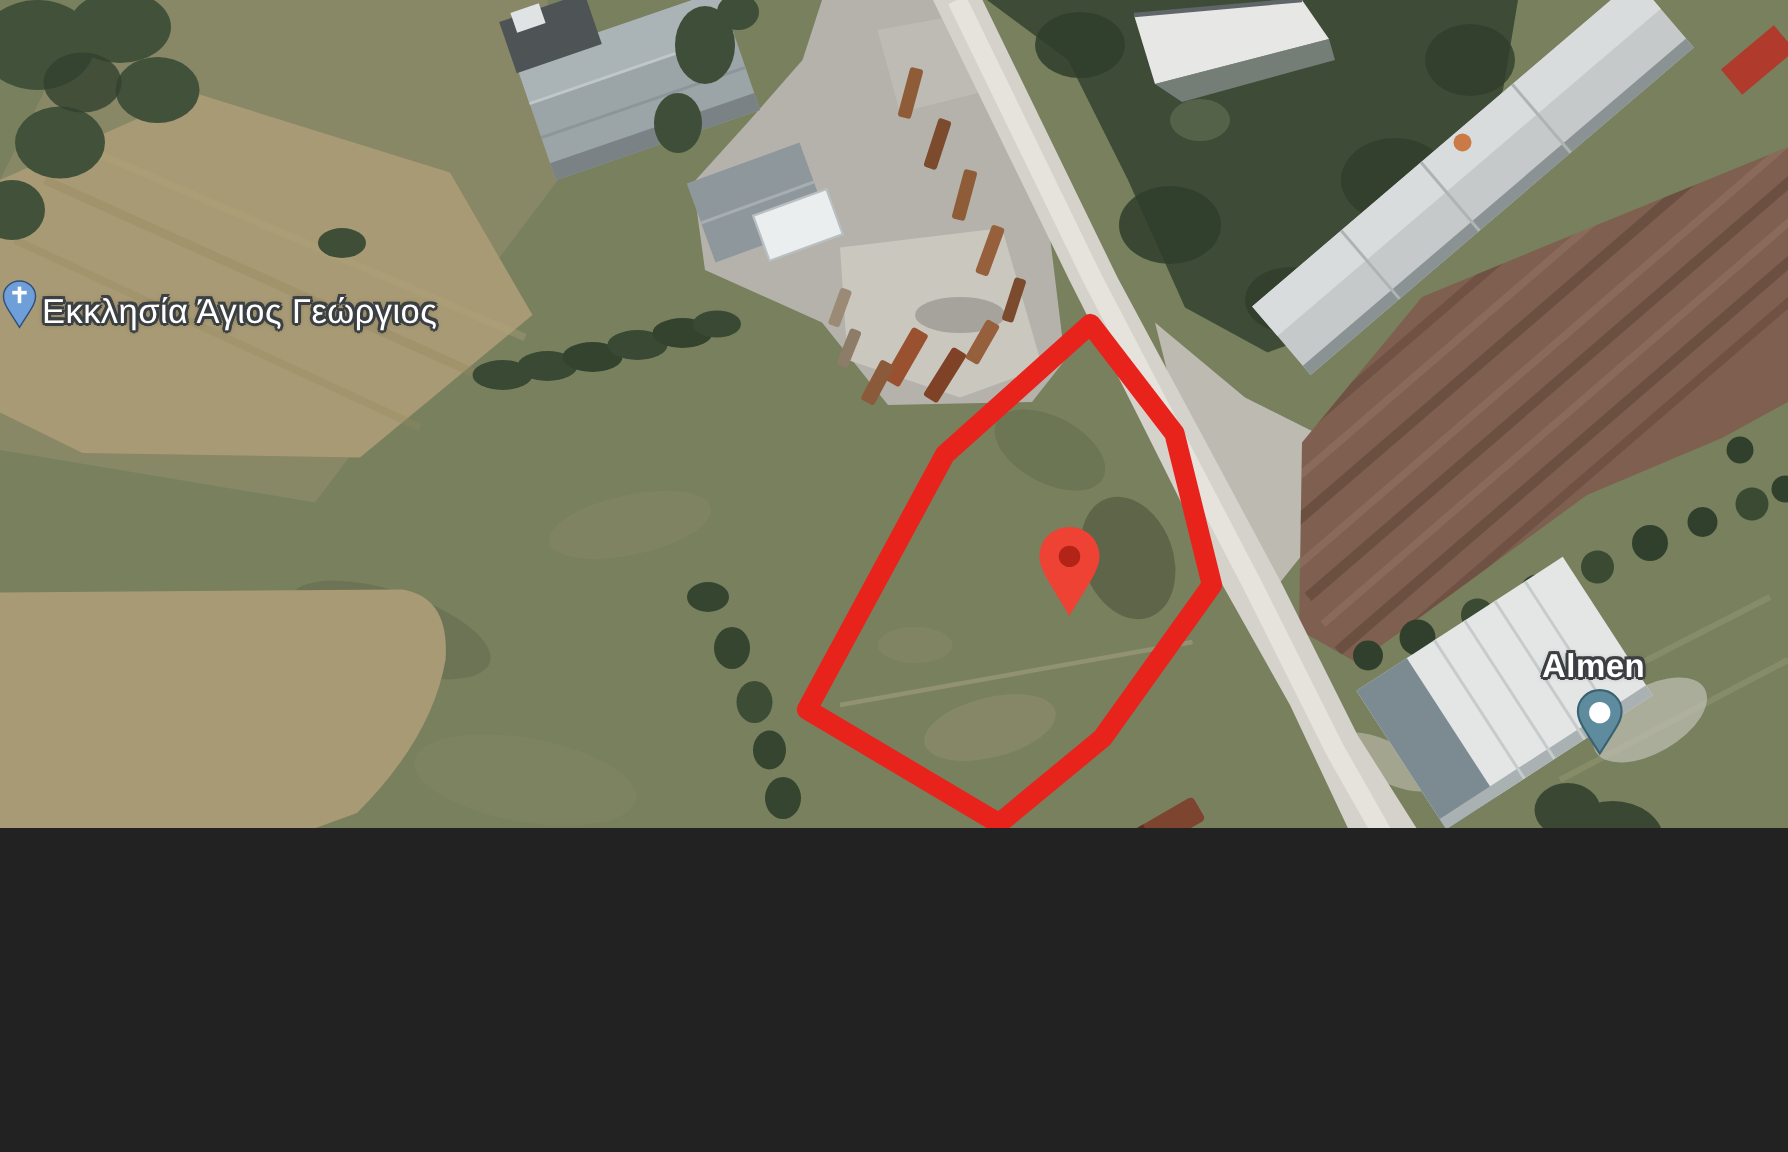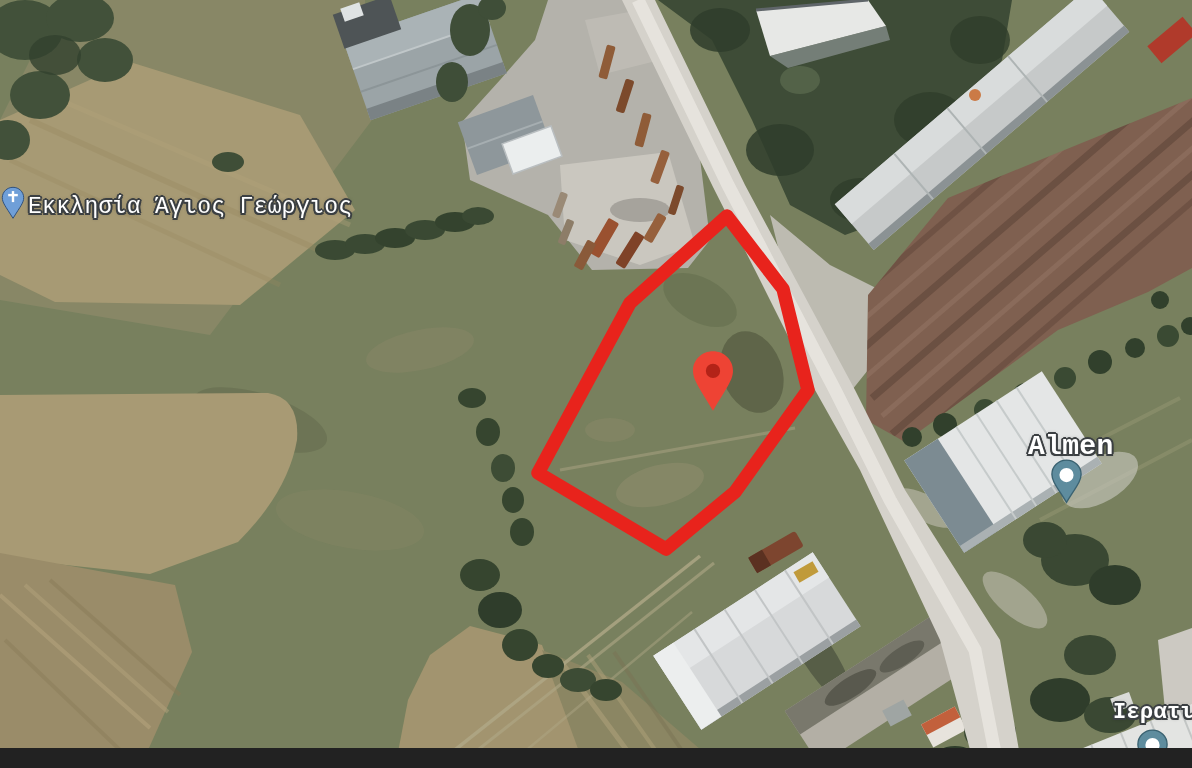--- a/index.html
+++ b/index.html
@@ -1,38 +1,38 @@
 <!DOCTYPE html>
 <html><head>
 <meta charset="utf-8">
 <style>
   html,body{margin:0;padding:0;background:#222;}
   .map-stage{
     position:relative;
-    width:1192px;height:748px;
+    width:1192px;height:552px;
     overflow:hidden;
     background:#b91c1c;
-    font-family:Liberation Mono, monospace;
+    font-family:Liberation Sans, sans-serif;
   }
   .terrain{position:absolute;left:0;top:0;}
   .map-label{
     position:absolute;
     color:#ffffff;
     font-weight:500;
     letter-spacing:.3px;
     white-space:nowrap;
     text-shadow:
       -1.5px -1.5px 0 #3c4043, 1.5px -1.5px 0 #3c4043,
       -1.5px 1.5px 0 #3c4043, 1.5px 1.5px 0 #3c4043,
       0 -2px 0 #3c4043, 0 2px 0 #3c4043,
       -2px 0 0 #3c4043, 2px 0 0 #3c4043,
       0 0 4px rgba(0,0,0,.45);
   }
   .lbl-church{left:28px;top:194px;font-size:23px;}
-  .lbl-almen{left:1028px;top:431px;font-size:28px;font-weight:600;}
+  .lbl-almen{left:1028px;top:431px;font-size:22px;font-weight:600;}
   .lbl-ieratiki{left:1113px;top:700px;font-size:22px;font-weight:600;}
   .pin{position:absolute;}
   .pin-church{left:1px;top:184px;}
   .pin-almen{left:1050px;top:459px;}
   .pin-ieratiki{left:1136px;top:729px;}
   .pin-marker{left:691px;top:348px;}
 </style>
 </head>
 <body>
 

